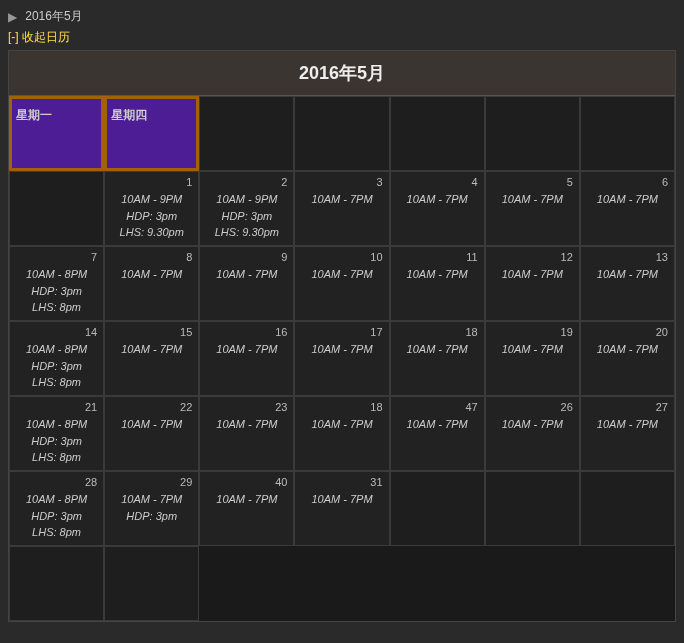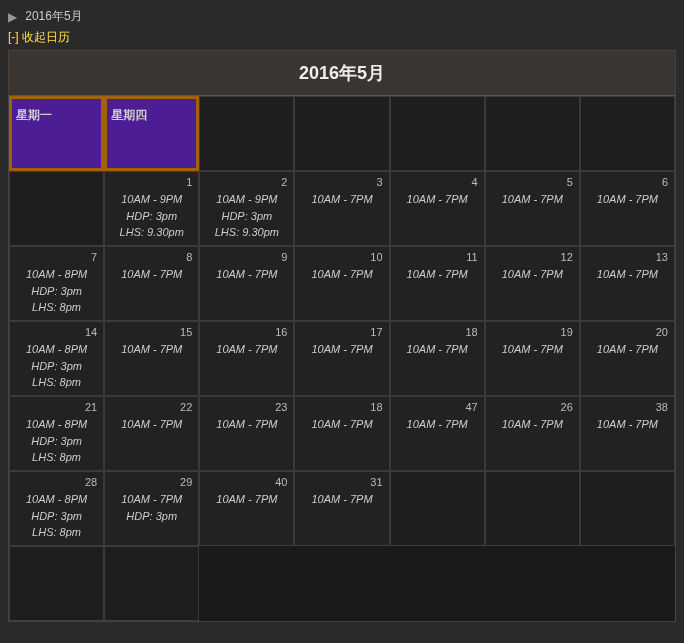--- a/index.html
+++ b/index.html
@@ -262,21 +262,21 @@
           <span class="event">10AM - 7PM</span>
         </div>
       </div>
       <div class="day-cell">
         <span class="day-number">26</span>
         <div class="day-info">
           <span class="event">10AM - 7PM</span>
         </div>
       </div>
       <div class="day-cell">
-        <span class="day-number">38</span>
+        <span class="day-number">27</span>
         <div class="day-info">
           <span class="event">10AM - 7PM</span>
         </div>
       </div>
       <div class="day-cell">
         <span class="day-number">28</span>
         <div class="day-info">
           <span class="event">10AM - 8PM</span>
           <span class="event">HDP: 3pm</span>
           <span class="event">LHS: 8pm</span>

